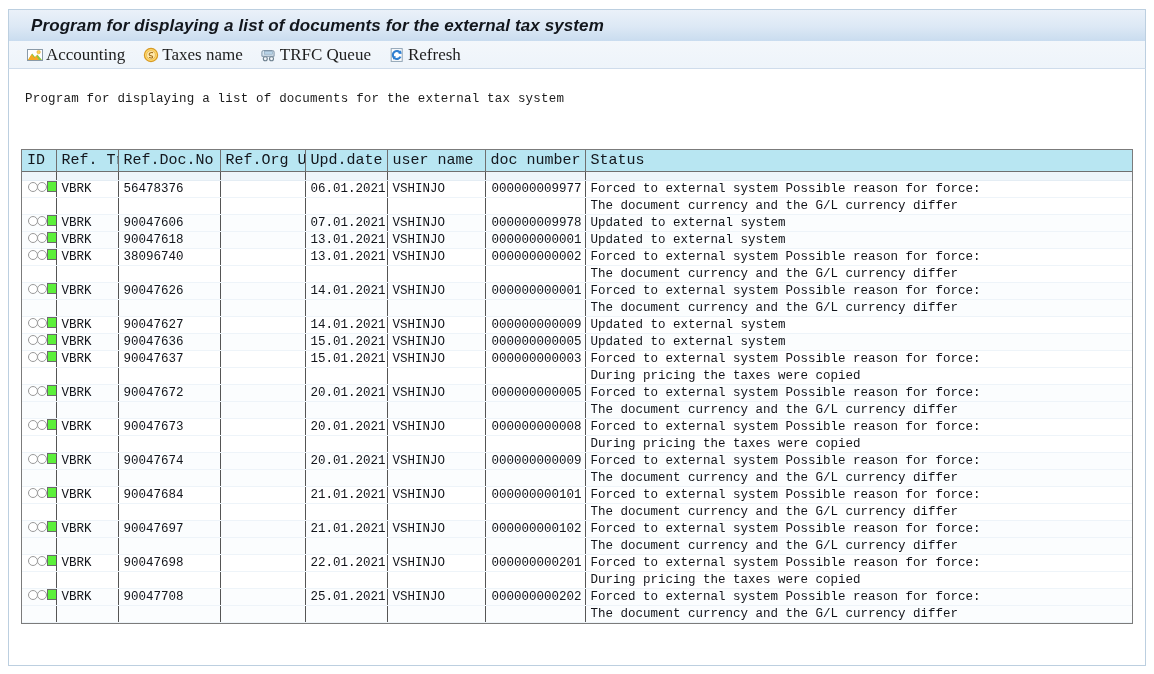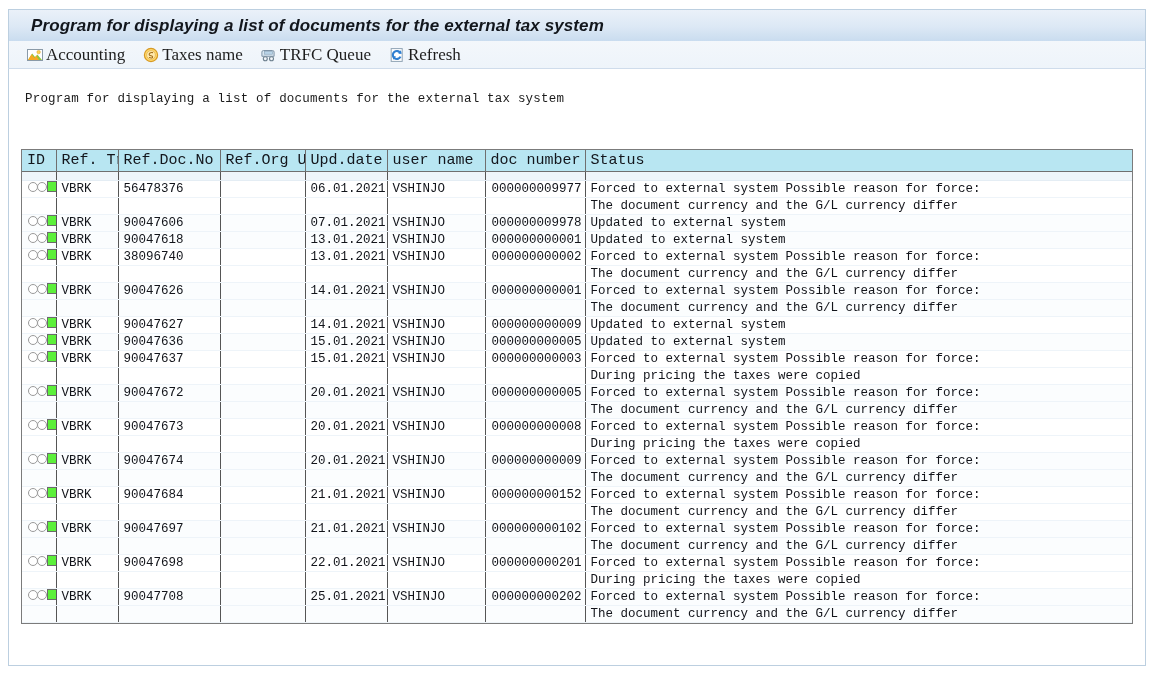--- a/index.html
+++ b/index.html
@@ -527,21 +527,21 @@
               <td><span class="tl">
                   <i class="dot"></i>
                   <i class="dot"></i>
                   <i class="sq"></i>
                 </span></td>
               <td>VBRK</td>
               <td>90047684</td>
               <td></td>
               <td>21.01.2021</td>
               <td>VSHINJO</td>
-              <td class="rightnum">000000000152</td>
+              <td class="rightnum">000000000101</td>
               <td class="last">Forced to external system Possible reason for force:</td>
             </tr>
             <tr class="r-even">
               <td></td>
               <td></td>
               <td></td>
               <td></td>
               <td></td>
               <td></td>
               <td></td>

